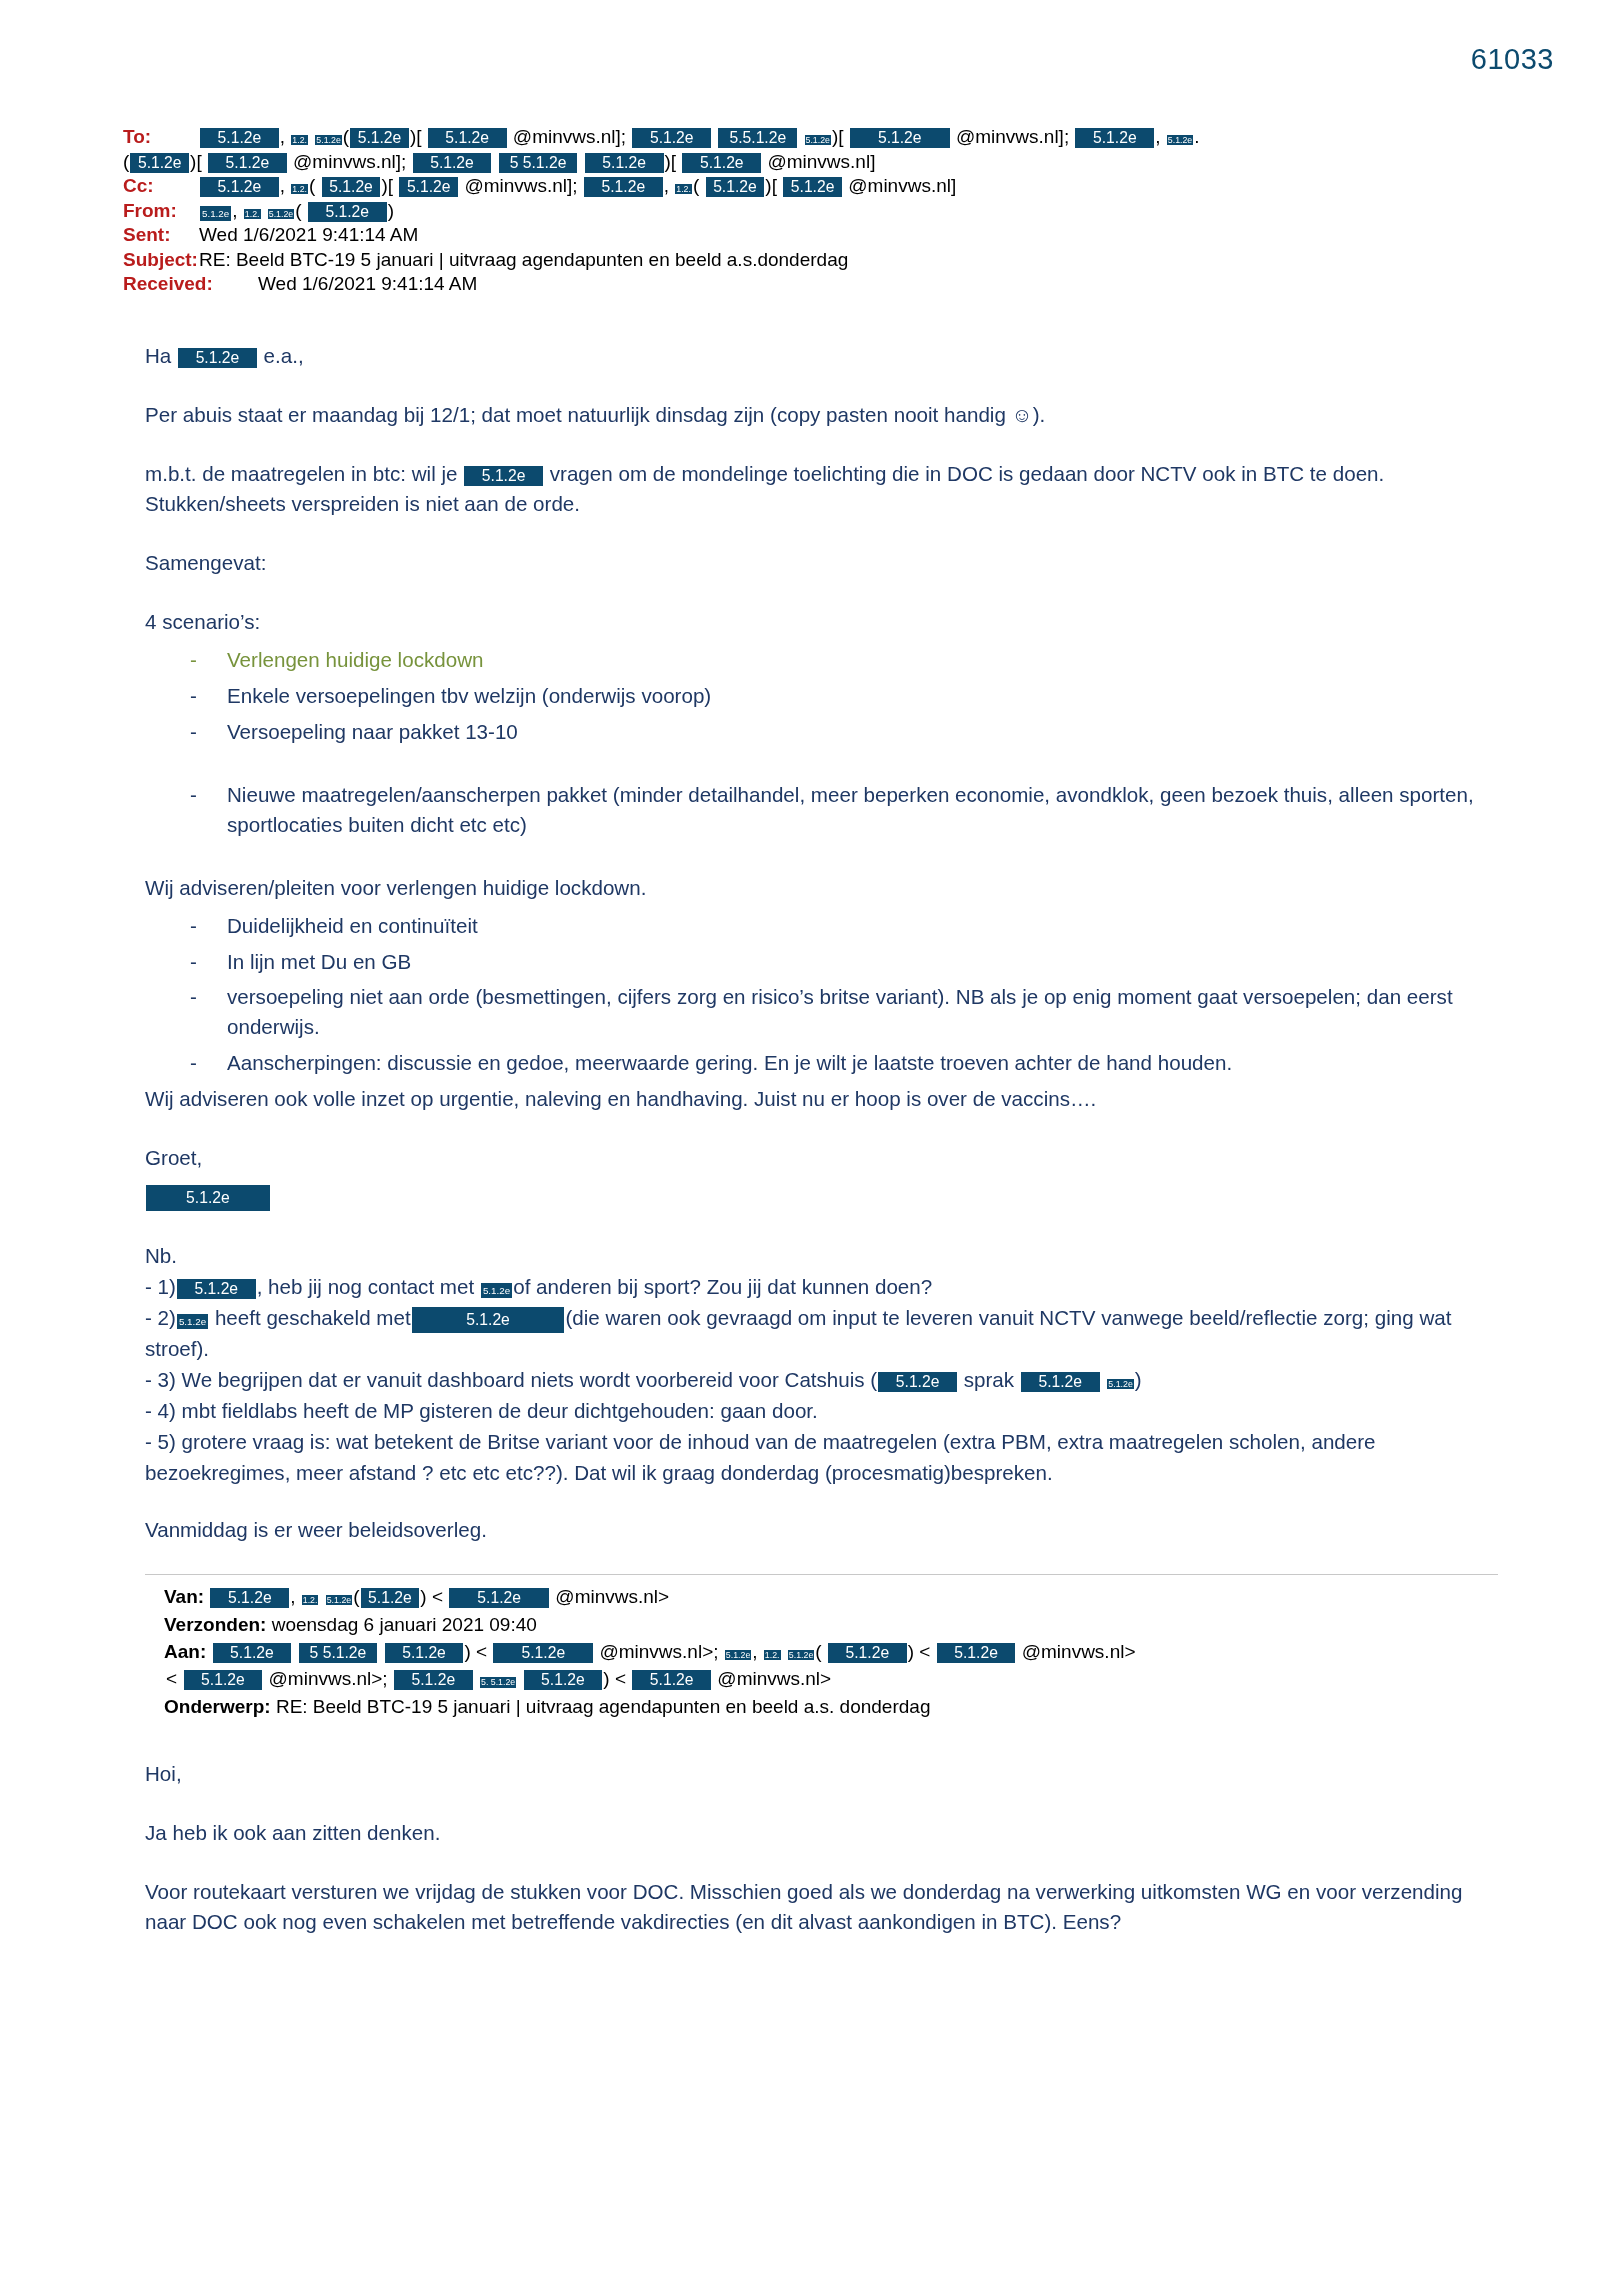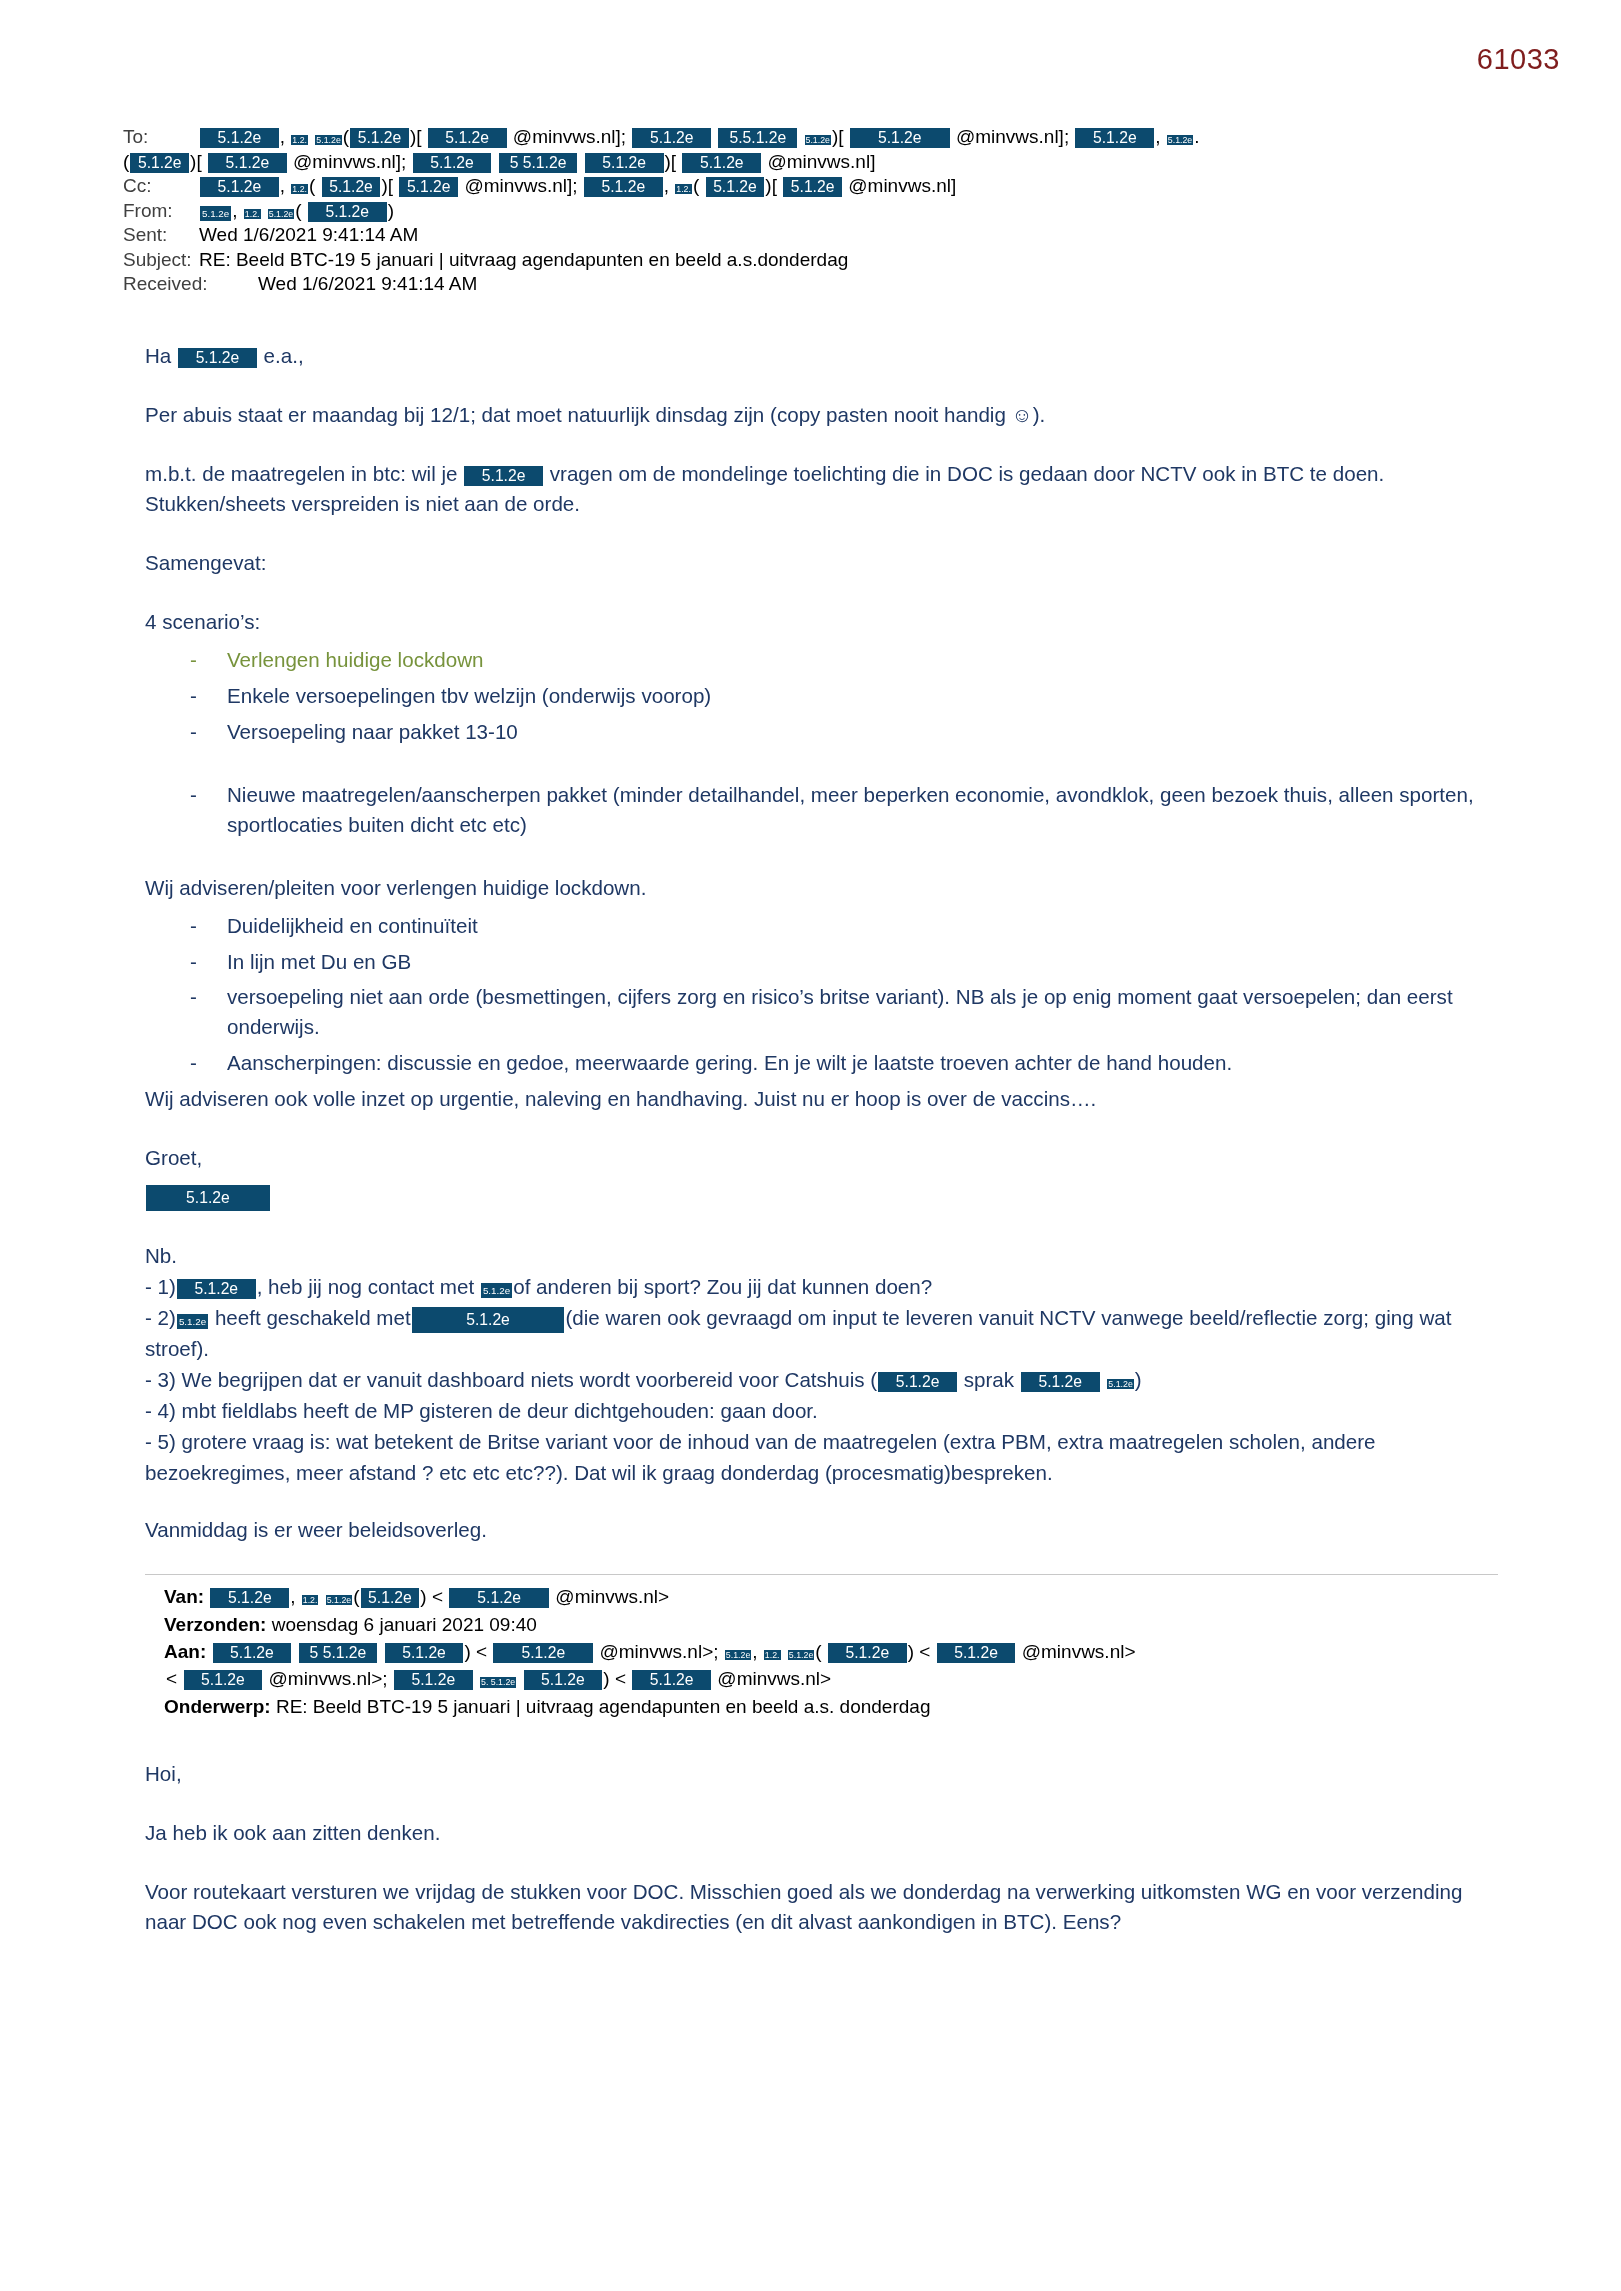--- a/index.html
+++ b/index.html
@@ -15,49 +15,49 @@
   .page {
     position: relative;
     width: 1621px;
     height: 2292px;
     background: #ffffff;
     overflow: hidden;
   }
   .page-number {
     position: absolute;
     top: 43px;
-    right: 61px;
+    right: 67px;
     font-family: "Liberation Sans", sans-serif;
     font-size: 29px;
     font-weight: 400;
-    color: #7f1d1d;
+    color: #0c4a6e;
     letter-spacing: 0.5px;
   }
 
   
   .header-block {
     position: absolute;
     left: 123px;
     top: 125px;
     width: 1392px;
     font-family: "Liberation Sans", sans-serif;
     font-size: 19px;
     color: #000000;
     line-height: 24.5px;
   }
   .hdr-row {
     display: flex;
     align-items: flex-start;
     white-space: nowrap;
   }
   .hdr-label {
-    font-weight: normal;
+    font-weight: bold;
     width: 76px;
     flex: 0 0 76px;
-    color: #404040;
+    color: #b91c1c;
   }
   .hdr-val {
     flex: 1 1 auto;
     color: #000000;
   }
   .hdr-val.indent {
     padding-left: 59px;
   }
   .hdr-cont {
     padding-left: 0px;

